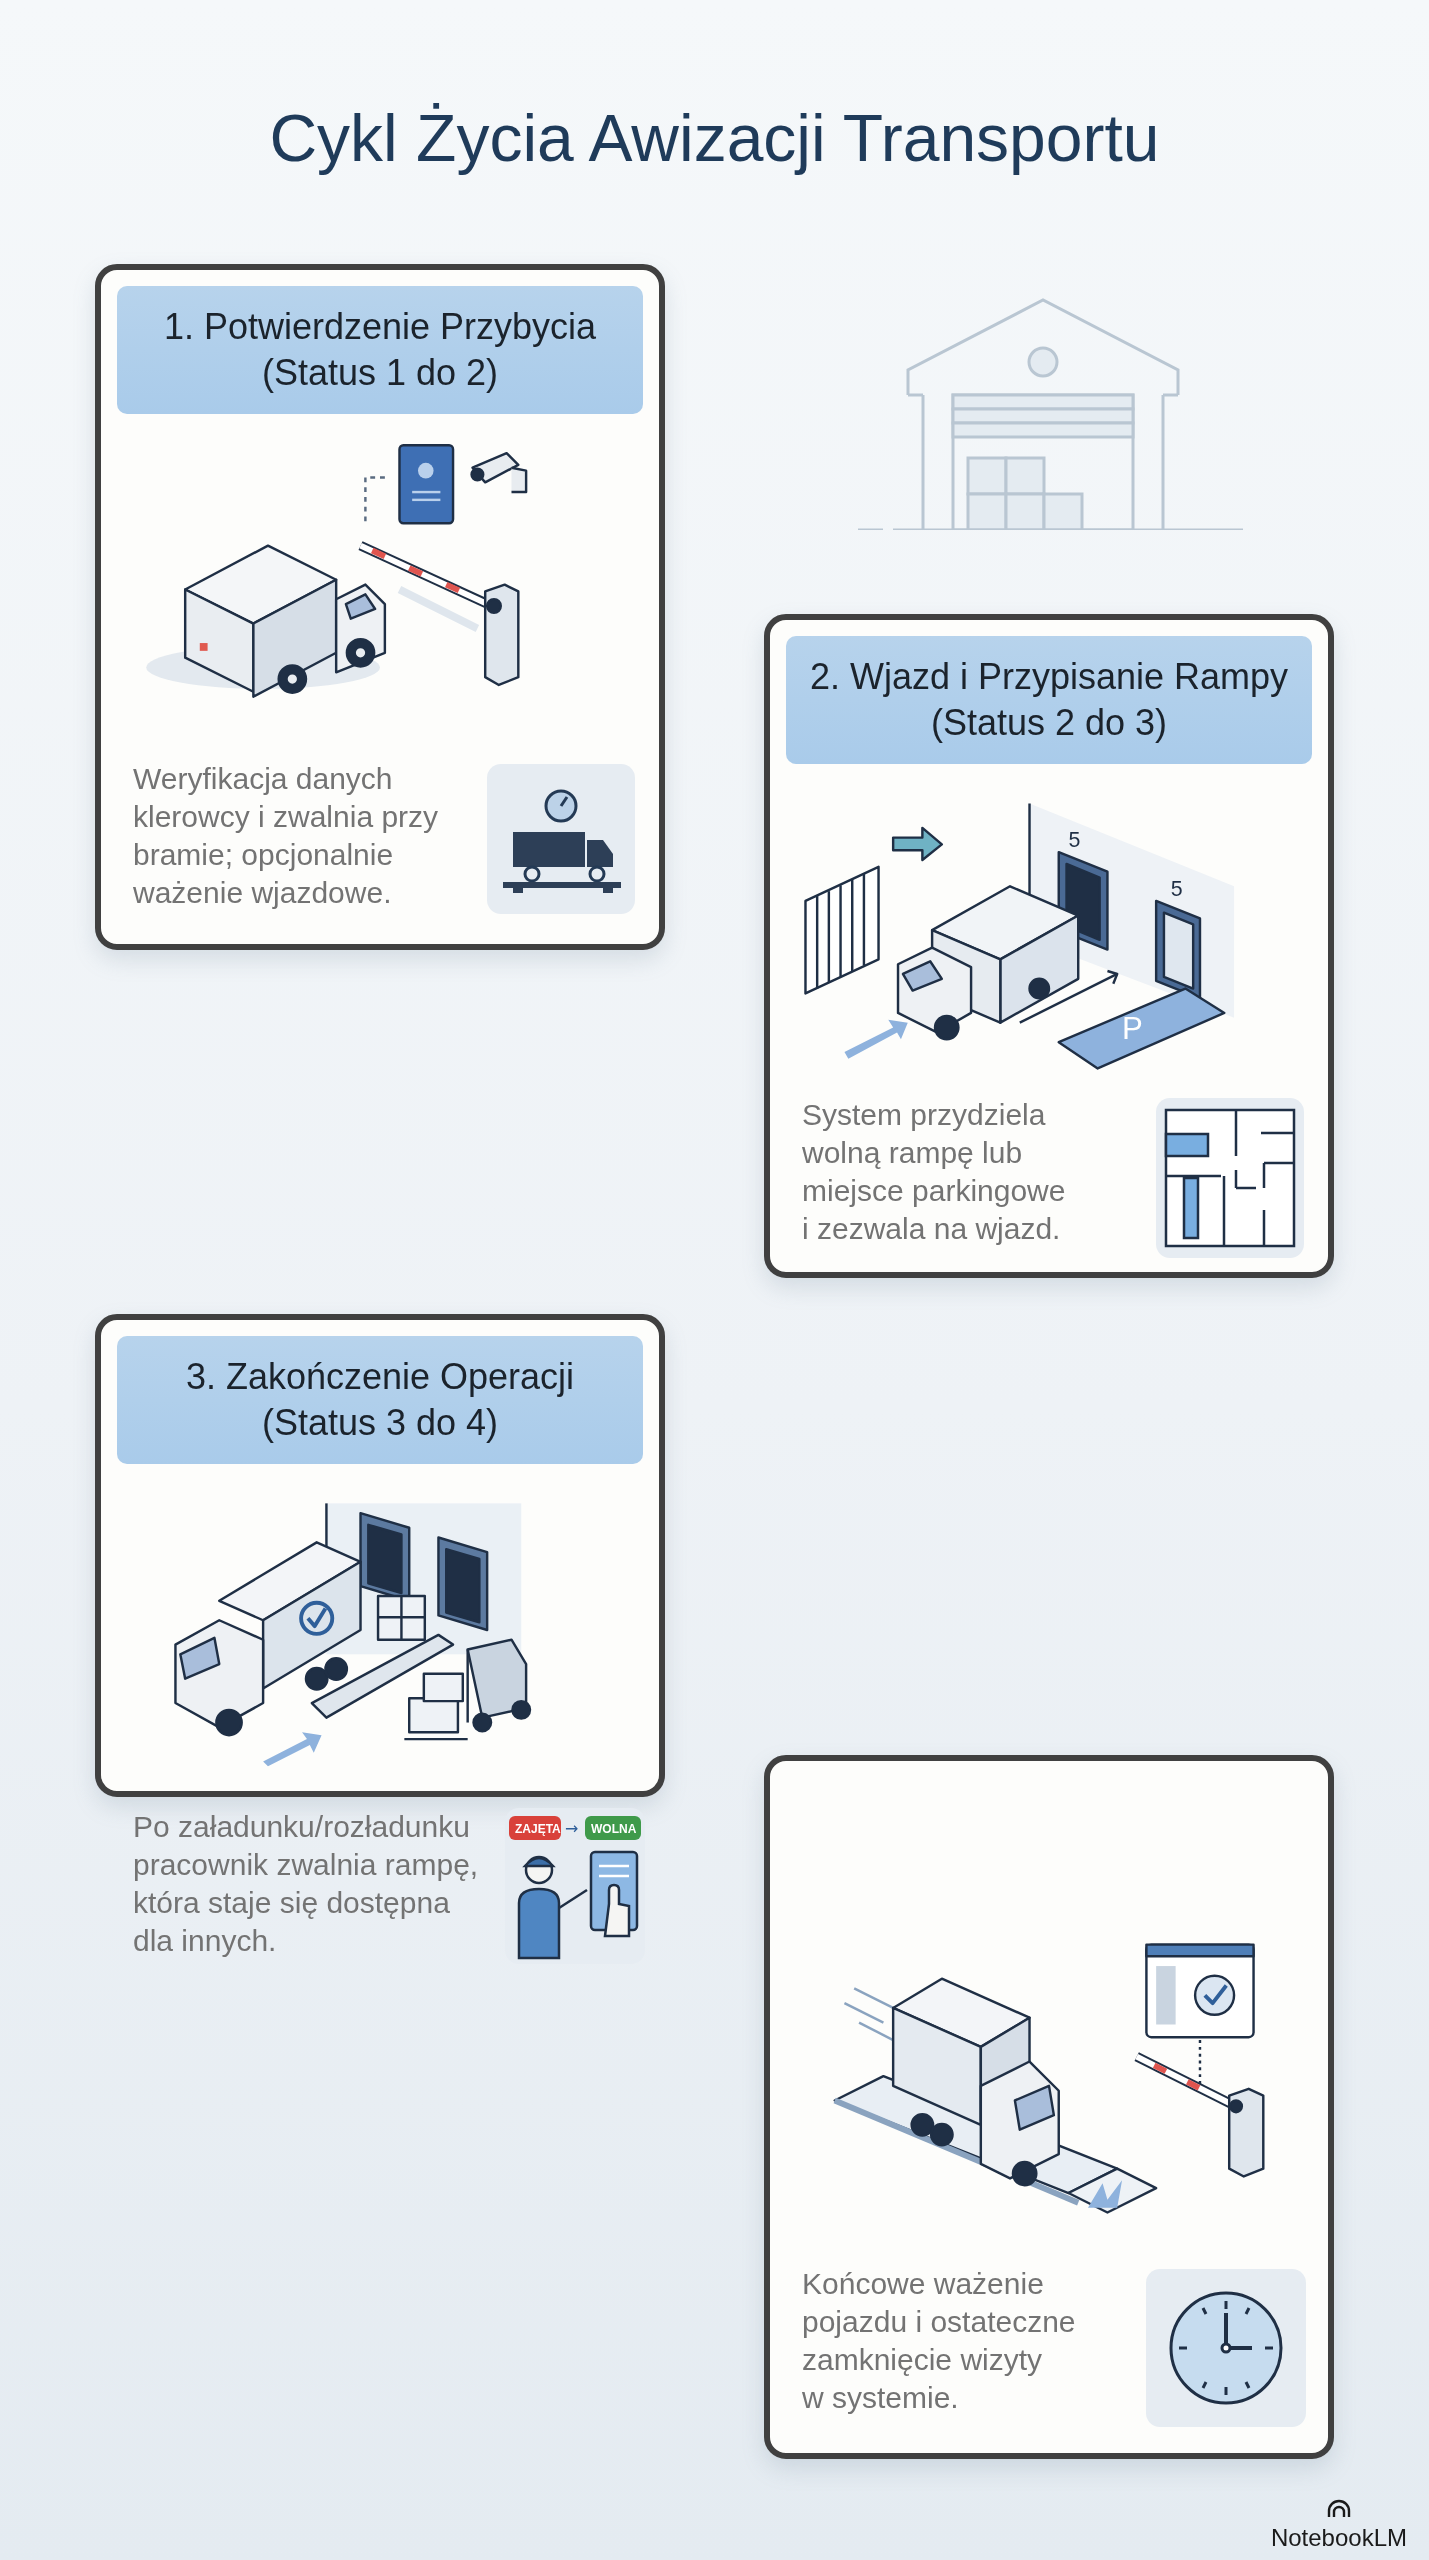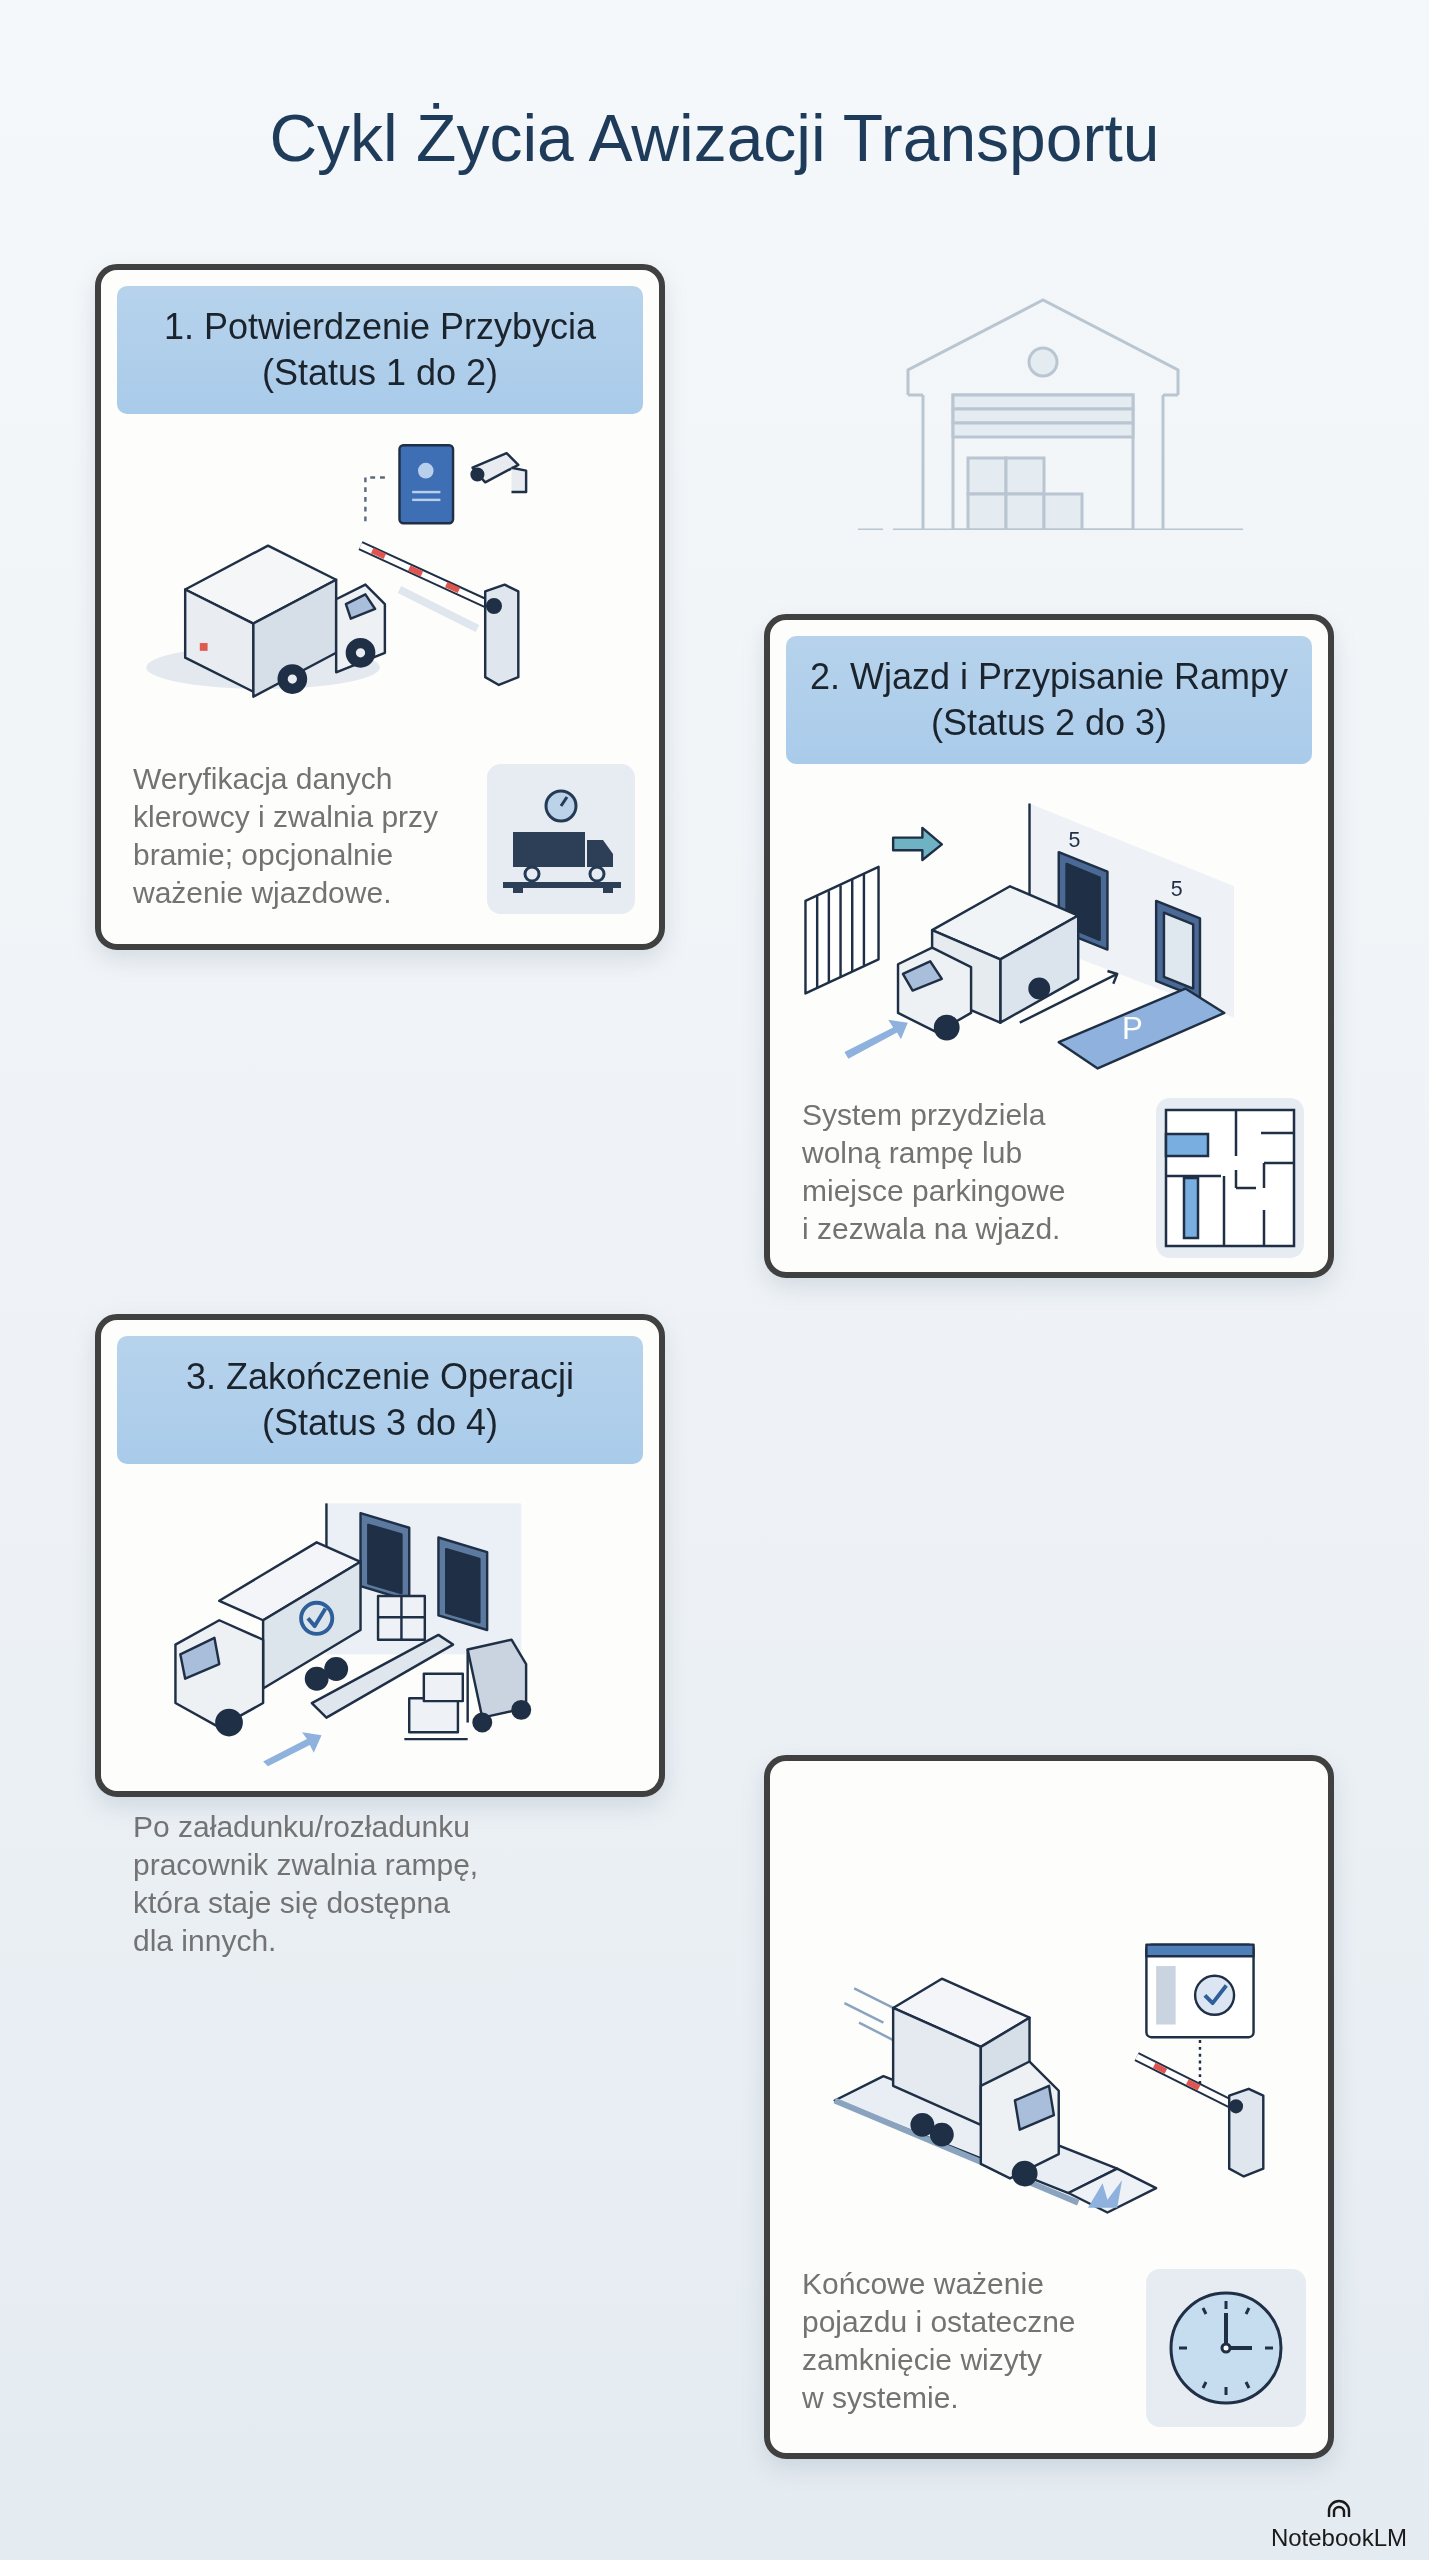--- a/index.html
+++ b/index.html
@@ -232,20 +232,37 @@
       <rect x="315" y="195" width="40" height="28" fill="#eef2f6"></rect>
       <line x1="295" y1="262" x2="360" y2="262"></line>
       <polygon points="150,285 195,262 190,255 210,258 202,276 198,268 155,290" fill="#8eb2dd" stroke="none"></polygon>
     </svg>
   </div>
   <div class="desc" style="top:488px;">
     <span>Po załadunku/rozładunku</span>
     <span>pracownik zwalnia rampę,</span>
     <span>która staje się dostępna</span>
     <span>dla innych.</span>
+  </div>
+  <div class="tile" style="left:404px; top:488px; width:140px; height:156px;">
+    <svg viewBox="0 0 140 156" fill="none" stroke="#1f2f45" stroke-width="2.5">
+      <rect x="4" y="8" width="52" height="24" rx="6" fill="#d9413a" stroke="none"></rect>
+      <text x="10" y="25" font-size="12" font-weight="bold" fill="#ffffff" stroke="none" font-family="Liberation Sans, sans-serif">ZAJĘTA</text>
+      <text x="60" y="26" font-size="16" fill="#2f5f9a" stroke="none" font-family="DejaVu Sans, sans-serif">→</text>
+      <rect x="80" y="8" width="56" height="24" rx="6" fill="#3f9a4a" stroke="none"></rect>
+      <text x="86" y="25" font-size="12" font-weight="bold" fill="#ffffff" stroke="none" font-family="Liberation Sans, sans-serif">WOLNA</text>
+      <circle cx="34" cy="62" r="13" fill="#f5f5f3"></circle>
+      <path d="M20 58 q14 -16 28 0 z" fill="#3d6fa8"></path>
+      <path d="M14 150 v-55 q0 -14 20 -14 q20 0 20 14 v55 z" fill="#4f86c2"></path>
+      <line x1="54" y1="100" x2="82" y2="82"></line>
+      <rect x="86" y="44" width="46" height="78" rx="4" fill="#8db8e4"></rect>
+      <line x1="94" y1="58" x2="124" y2="58" stroke="#ffffff"></line>
+      <line x1="94" y1="68" x2="124" y2="68" stroke="#ffffff"></line>
+      <path d="M104 96 v-14 q0 -5 5 -5 q5 0 5 5 v14 l10 2 v30 h-24 z" fill="#f5f5f3"></path>
+    </svg>
   </div>
 </div>
 
 <div class="card" style="left:764px; top:1755px; width:570px; height:704px;">
   <div class="illus" style="top:160px; height:320px;">
     <svg viewBox="0 0 540 320" fill="none" stroke="#1f2f45" stroke-width="2.5" stroke-linejoin="round">
       <line x1="60" y1="80" x2="100" y2="100" stroke="#8aa3bf"></line>
       <line x1="70" y1="65" x2="110" y2="85" stroke="#8aa3bf"></line>
       <line x1="75" y1="100" x2="110" y2="118" stroke="#8aa3bf"></line>
       <polygon points="50,180 100,155 340,250 290,275" fill="#e8eef4"></polygon>

